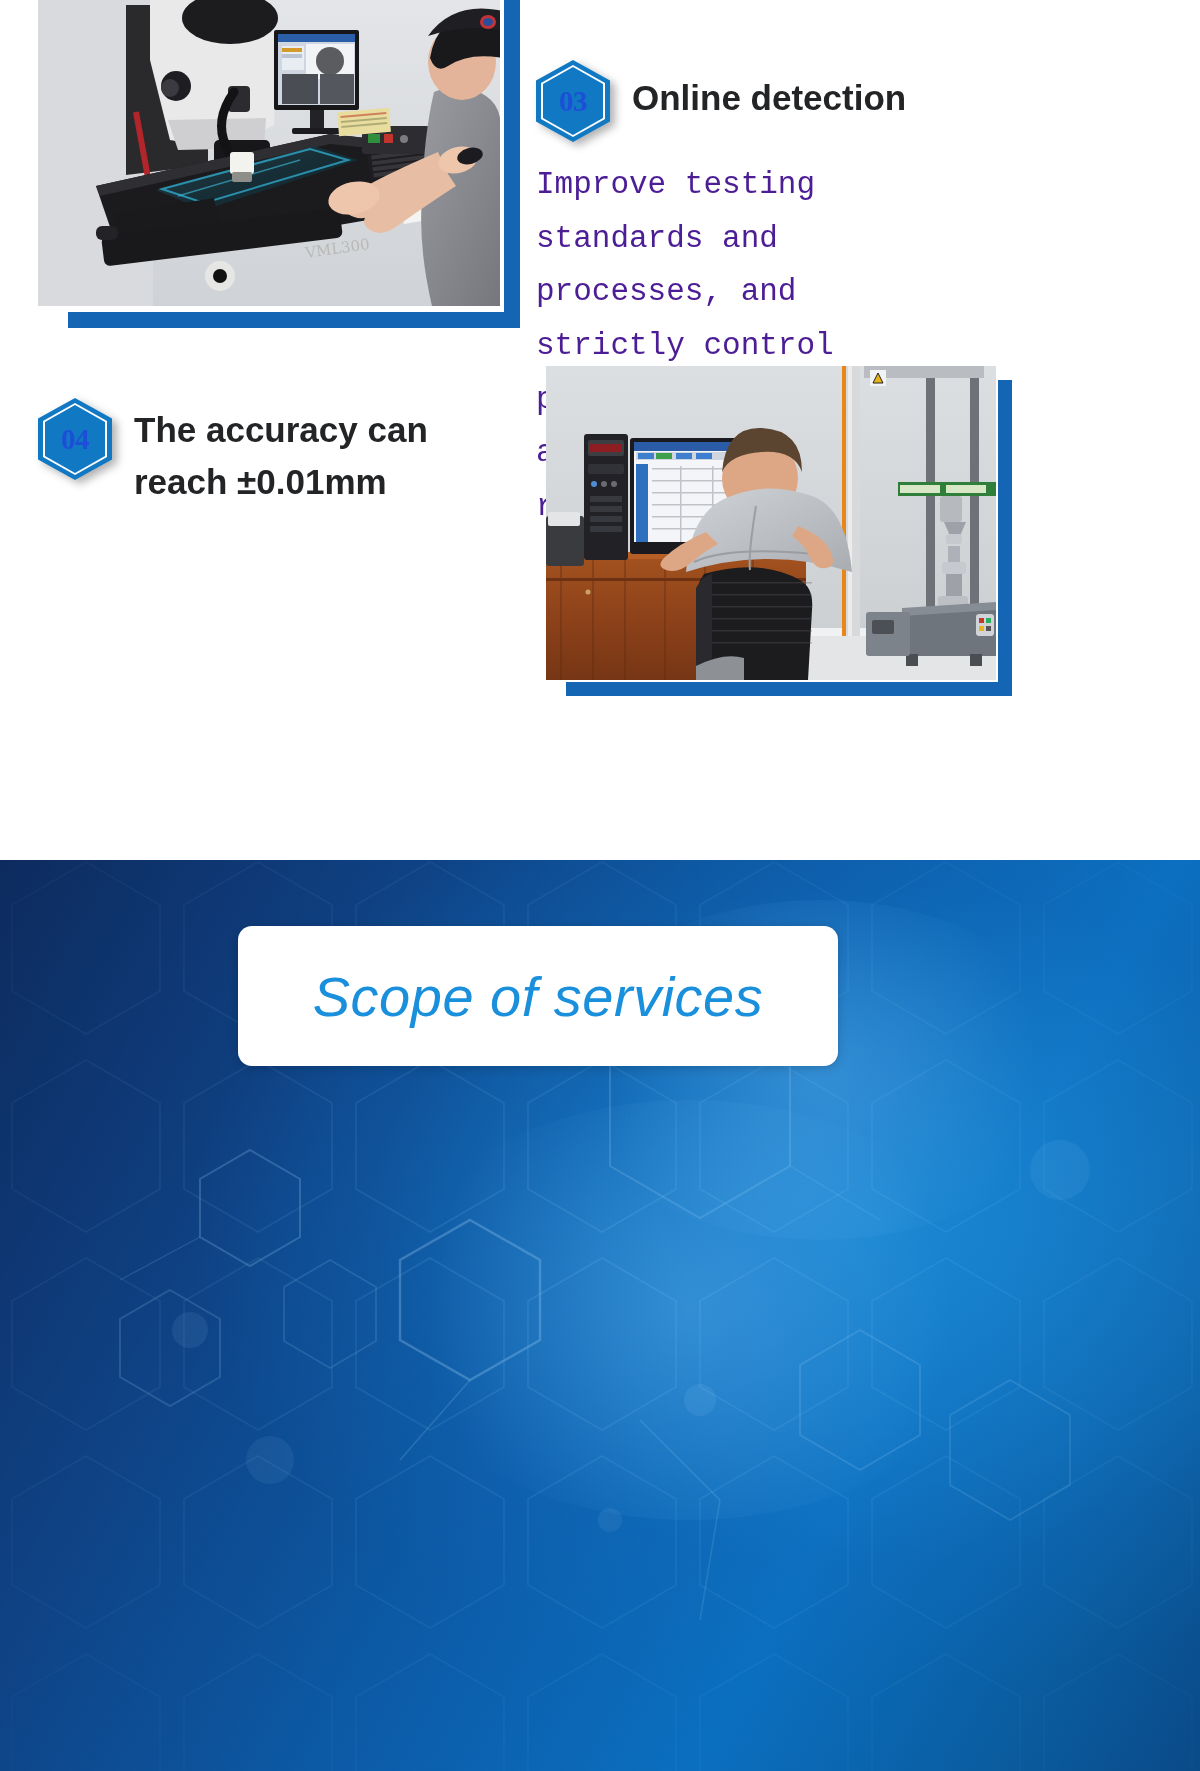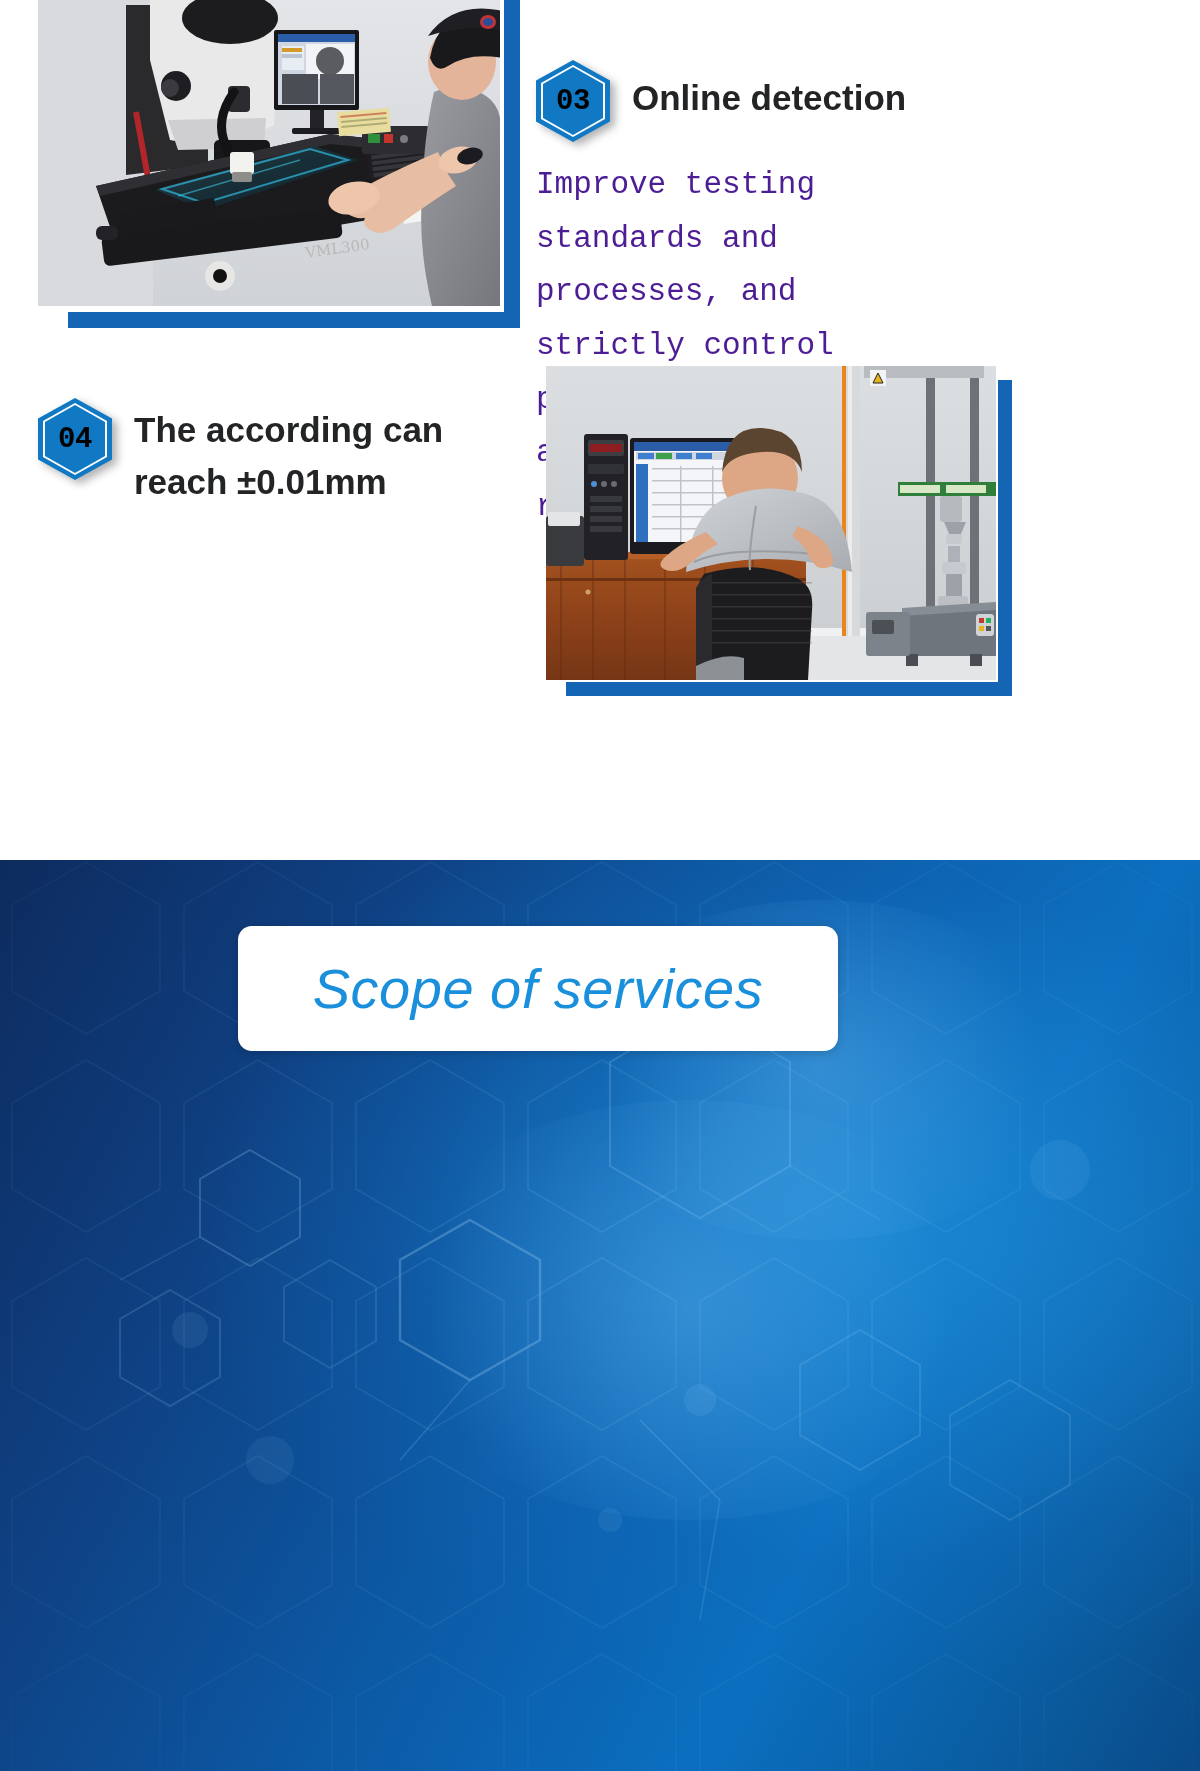--- a/index.html
+++ b/index.html
@@ -57,22 +57,22 @@
     clip-path: polygon(50% 0%, 100% 25%, 100% 75%, 50% 100%, 0% 75%, 0% 25%);
   }
   .hex-badge .hex-fill {
     position: absolute; left: 7px; top: 7px; right: 7px; bottom: 7px;
     background: #1178c4;
     clip-path: polygon(50% 0%, 100% 25%, 100% 75%, 50% 100%, 0% 75%, 0% 25%);
   }
   .hex-badge .hex-num {
     position: absolute; inset: 0;
     display: flex; align-items: center; justify-content: center;
-    color: #000000; font-size: 29px; font-weight: bold;
-    font-family: Liberation Mono, monospace;
+    color: #1d4ed8; font-size: 29px; font-weight: bold;
+    font-family: Liberation Serif, serif;
     letter-spacing: -0.5px;
     z-index: 3;
   }
 
   
   .feature-head {
     display: flex; align-items: flex-start; gap: 22px;
   }
   .feature-title {
     font-size: 35px; font-weight: bold; color: #222426;
@@ -107,21 +107,21 @@
   }
   .glow {
     position: absolute; border-radius: 50%;
     background: radial-gradient(circle, rgba(120,195,250,0.30) 0%, rgba(120,195,250,0.0) 70%);
     pointer-events: none;
   }
 
   
   .title-card {
     position: absolute; left: 238px; top: 66px;
-    width: 600px; height: 125px;
+    width: 600px; height: 140px;
     background: #ffffff;
     border-radius: 14px;
     display: flex; align-items: center; justify-content: center;
     box-shadow: 0 2px 10px rgba(0,0,0,0.18);
   }
   .title-card .scope-title {
     font-family: "Liberation Sans", sans-serif;
     font-style: italic;
     font-size: 56px;
     color: #1a8fdc;
@@ -257,21 +257,21 @@
     </div>
 
     <div id="block04">
       <div class="feature-head">
         <div class="hex-badge">
           <div class="hex-outer"></div>
           <div class="hex-inner-line"></div>
           <div class="hex-fill"></div>
           <div class="hex-num">04</div>
         </div>
-        <div class="feature-title">The according can reach ±0.01mm</div>
+        <div class="feature-title">The accuracy can reach ±0.01mm</div>
       </div>
     </div>
 
     <div class="photo-frame" id="photo2-wrap">
       <div class="frame-bar v"></div>
       <div class="frame-bar h"></div>
       <div class="photo" id="photo2">
         <svg width="450" height="314" viewBox="0 0 450 314" style="position:absolute;left:0;top:0;">
           <defs>
             <linearGradient id="wall2" x1="0" y1="0" x2="0" y2="1">

